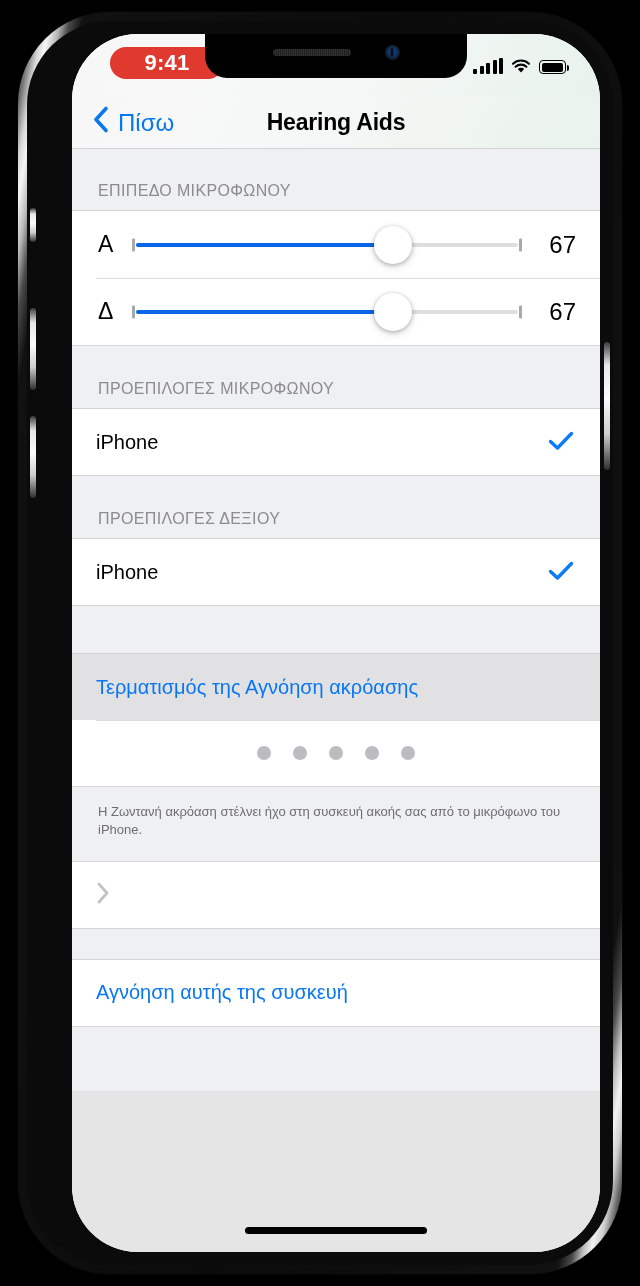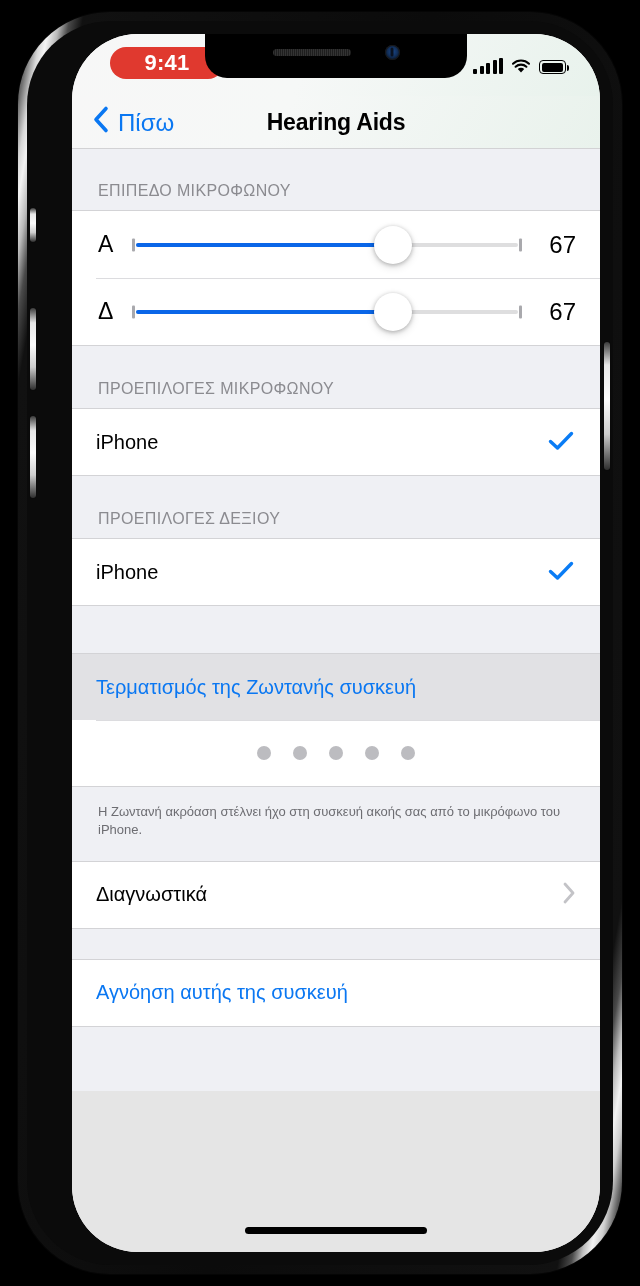--- a/index.html
+++ b/index.html
@@ -507,36 +507,35 @@
                 <path d="M2.5 10.5 L9.5 17 L23.5 2.5" stroke="#0a7cf5" stroke-width="3.4" fill="none" stroke-linecap="round" stroke-linejoin="round"></path>
               </svg>
             </span>
           </div>
         </div>
 
         <div class="spacer-md"></div>
 
         <div class="group">
           <div class="row highlight">
-            <div class="row-label blue">Τερματισμός της Ζωντανής συσκευή</div>
+            <div class="row-label blue">Τερματισμός της Αγνόηση ακρόασης</div>
           </div>
           <div class="row dots-row">
             <span class="dot"></span>
             <span class="dot"></span>
             <span class="dot"></span>
             <span class="dot"></span>
             <span class="dot"></span>
           </div>
         </div>
 
         <div class="footnote">Η Ζωντανή ακρόαση στέλνει ήχο στη συσκευή ακοής σας από το μικρόφωνο του iPhone.</div>
 
         <div class="group">
           <div class="row">
-            <div class="row-label">Διαγνωστικά</div>
             <span class="chev-right">
               <svg width="14" height="24" viewBox="0 0 14 24">
                 <path d="M3 3 L11 12 L3 21" stroke="#c3c3c7" stroke-width="2.8" fill="none" stroke-linecap="round" stroke-linejoin="round"></path>
               </svg>
             </span>
           </div>
         </div>
 
         <div class="spacer-sm"></div>
 

